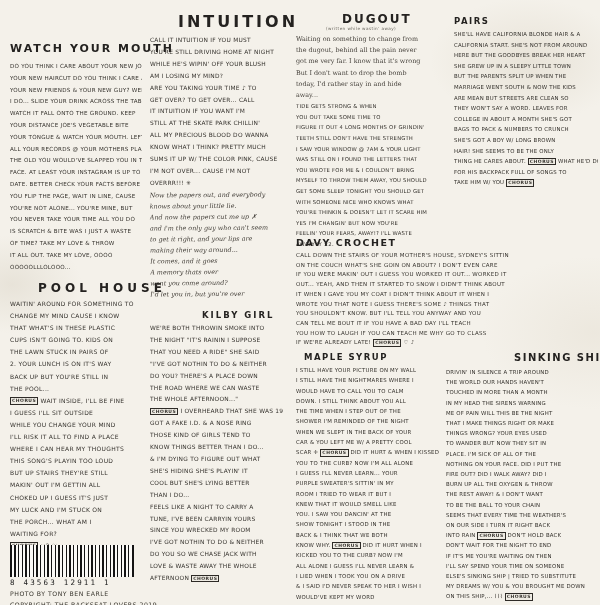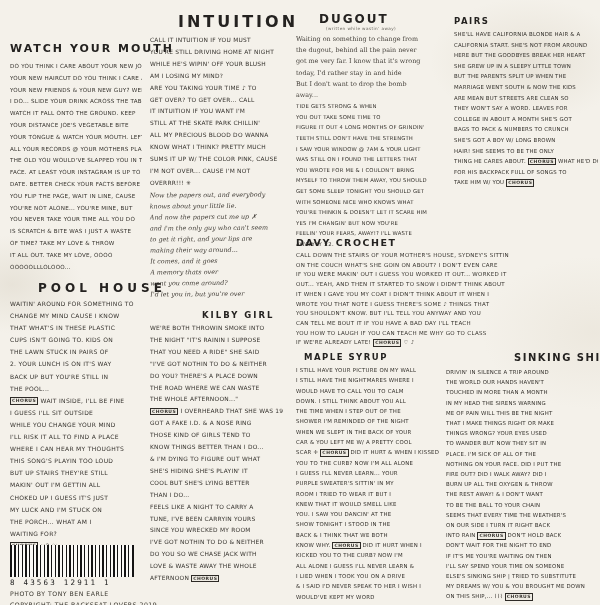--- a/index.html
+++ b/index.html
@@ -34,21 +34,21 @@
   #int{left:150px;top:12px;width:146px;}
   #int .t{font-size:16px;letter-spacing:3px;margin-bottom:4px;margin-left:28px;}
   #int .line{font-size:5.9px;line-height:11.9px;letter-spacing:.25px;}
   #intc{left:150px;top:190px;width:146px;transform:rotate(-.4deg);}
   #intc .line{font-size:6.4px;line-height:11px;}
   #kg{left:150px;top:310px;width:148px;}
   #kg .t{font-size:8.5px;letter-spacing:2px;margin-bottom:3px;margin-left:52px;}
   #kg .line{font-size:5.9px;line-height:11.9px;letter-spacing:.25px;}
   
   #dg{left:296px;top:12px;width:158px;}
-  #dg .t{font-size:12px;letter-spacing:2px;margin-left:23px;}
+  #dg .t{font-size:12px;letter-spacing:2px;margin-left:46px;}
   #dg .sub{font-size:4.2px;color:#6b675f;margin:0 0 3px 30px;letter-spacing:.4px;}
   #dg .cursive-open .line{font-family:"DejaVu Serif", serif;font-size:6.4px;line-height:11.2px;color:#46423c;}
   #dg .caps .line{font-size:5.3px;line-height:10.6px;letter-spacing:.2px;}
   #dc{left:296px;top:237px;width:296px;}
   #dc .t{font-size:9.5px;letter-spacing:1.5px;margin-bottom:3px;}
   #dc .line{font-size:5.5px;line-height:9.7px;letter-spacing:.3px;}
   #ms{left:296px;top:352px;width:158px;}
   #ms .t{font-size:8.5px;letter-spacing:1.5px;margin-bottom:3px;margin-left:8px;}
   #ms .line{font-size:5.4px;line-height:10.3px;letter-spacing:.25px;}
   
@@ -188,22 +188,22 @@
       </div>
   </div>
 
   <div class="song" id="dg">
     <div class="t">DUGOUT</div>
     <div class="sub">(written while wastin' away)</div>
     <div class="cursive-open">
         <div class="line">Waiting on something to change from</div>
         <div class="line">the dugout, behind all the pain never</div>
         <div class="line">got me very far. I know that it's wrong</div>
+        <div class="line">But I don't want to drop the bomb</div>
         <div class="line">today, I'd rather stay in and hide</div>
-        <div class="line">But I don't want to drop the bomb</div>
         <div class="line">away...</div>
       </div>
     <div class="caps">
         <div class="line">TIDE GETS STRONG &amp; WHEN</div>
         <div class="line">YOU OUT TAKE SOME TIME TO</div>
         <div class="line">FIGURE IT OUT 4 LONG MONTHS OF GRINDIN'</div>
         <div class="line">TEETH STILL DON'T HAVE THE STRENGTH</div>
         <div class="line">I SAW YOUR WINDOW @ 7AM &amp; YOUR LIGHT</div>
         <div class="line">WAS STILL ON I FOUND THE LETTERS THAT</div>
         <div class="line">YOU WROTE FOR ME &amp; I COULDN'T BRING</div>

